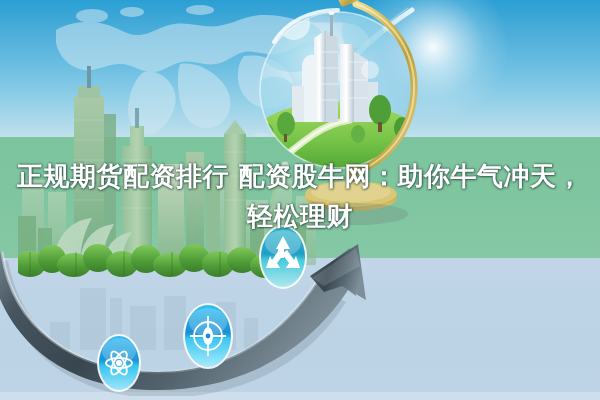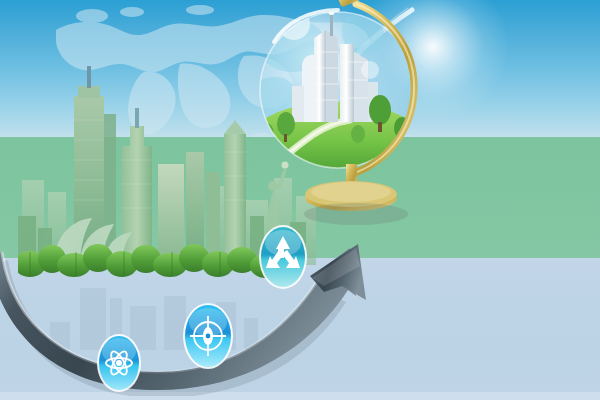--- a/index.html
+++ b/index.html
@@ -548,14 +548,15 @@
       <ellipse cx="25" cy="33" rx="22" ry="30" fill="url(#bg3)"></ellipse>
       <ellipse cx="25" cy="19" rx="18" ry="13" fill="#ffffff" opacity="0.25"></ellipse>
       <g fill="#ffffff">
         <polygon points="25,12 32,25 26,25 26,34 20,34 20,25 18,25"></polygon>
         <polygon points="42,44 28,44 31,39 24,30 29,26 36,36 38,32"></polygon>
         <polygon points="8,44 22,44 19,39 26,30 21,26 14,36 12,32"></polygon>
       </g>
     </svg>
   </div>
 
+  <div class="headline">正规期货配资排行 配资股牛网：助你牛气冲天，轻松理财</div>
 
 </div>
 
 </body></html>

